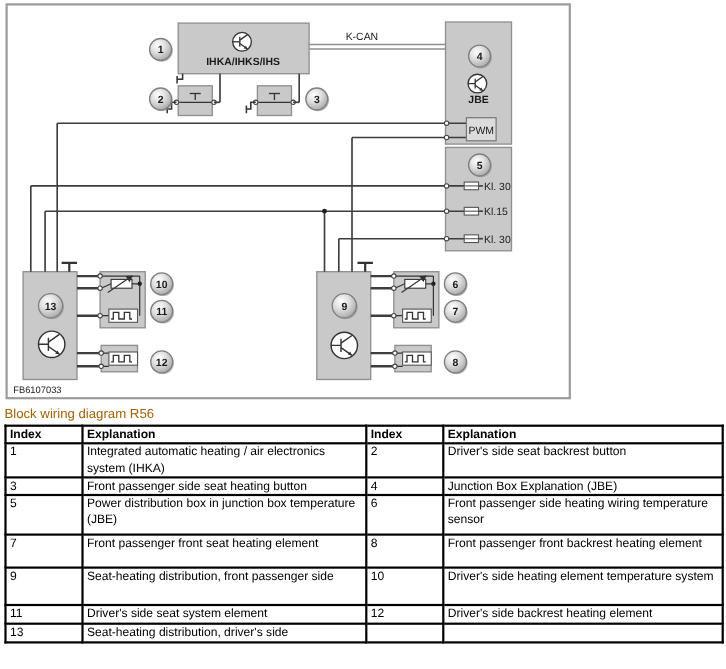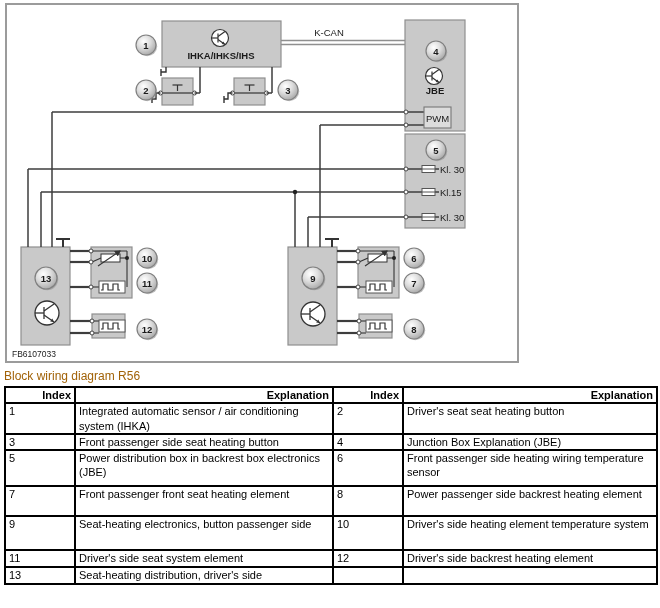--- a/index.html
+++ b/index.html
@@ -5,21 +5,21 @@
   html,body{margin:0;padding:0;background:#fff;}
   .page{position:relative;width:660px;height:608px;background:#fff;
         font-family:"Liberation Sans",sans-serif;overflow:hidden;}
   .page svg{position:absolute;left:0;top:0;}
   svg text{font-family:"Liberation Sans",sans-serif;fill:#1a1a1a;}
   .caption{position:absolute;left:4px;top:369px;font-size:12px;color:#a16207;}
   table.legend{position:absolute;left:4px;top:386px;border-collapse:collapse;
         table-layout:fixed;width:652px;font-size:11px;color:#000;}
   table.legend th,table.legend td{border:2px solid #000;padding:0 3px;
         vertical-align:top;text-align:left;line-height:1.3;overflow:hidden;}
-  table.legend th{font-weight:bold;height:13px;text-align:right;}
+  table.legend th{font-weight:bold;height:13px;}
   table.legend tbody tr:nth-child(1){height:30px;}
   table.legend tbody tr:nth-child(2){height:15px;}
   table.legend tbody tr:nth-child(3){height:36px;}
   table.legend tbody tr:nth-child(4){height:30px;}
   table.legend tbody tr:nth-child(5){height:34px;}
   table.legend tbody tr:nth-child(6){height:17px;}
   table.legend tbody tr:nth-child(7){height:17px;}
 </style>
 </head>
 <body>
@@ -277,45 +277,45 @@
     <tr>
       <th>Index</th>
       <th>Explanation</th>
       <th>Index</th>
       <th>Explanation</th>
     </tr>
   </thead>
   <tbody>
     <tr>
       <td>1</td>
-      <td>Integrated automatic sensor / air conditioning system (IHKA)</td>
+      <td>Integrated automatic heating / air electronics system (IHKA)</td>
       <td>2</td>
-      <td>Driver's seat seat heating button</td>
+      <td>Driver's side seat backrest button</td>
     </tr>
     <tr>
       <td>3</td>
       <td>Front passenger side seat heating button</td>
       <td>4</td>
       <td>Junction Box Explanation (JBE)</td>
     </tr>
     <tr>
       <td>5</td>
-      <td>Power distribution box in backrest box electronics (JBE)</td>
+      <td>Power distribution box in junction box temperature (JBE)</td>
       <td>6</td>
       <td>Front passenger side heating wiring temperature sensor</td>
     </tr>
     <tr>
       <td>7</td>
       <td>Front passenger front seat heating element</td>
       <td>8</td>
-      <td>Power passenger side backrest heating element</td>
+      <td>Front passenger front backrest heating element</td>
     </tr>
     <tr>
       <td>9</td>
-      <td>Seat-heating electronics, button passenger side</td>
+      <td>Seat-heating distribution, front passenger side</td>
       <td>10</td>
       <td>Driver's side heating element temperature system</td>
     </tr>
     <tr>
       <td>11</td>
       <td>Driver's side seat system element</td>
       <td>12</td>
       <td>Driver's side backrest heating element</td>
     </tr>
     <tr>

